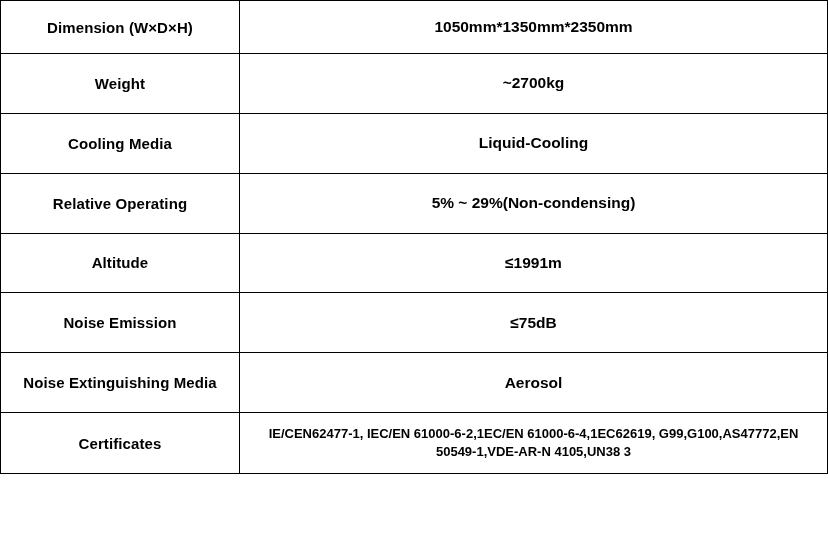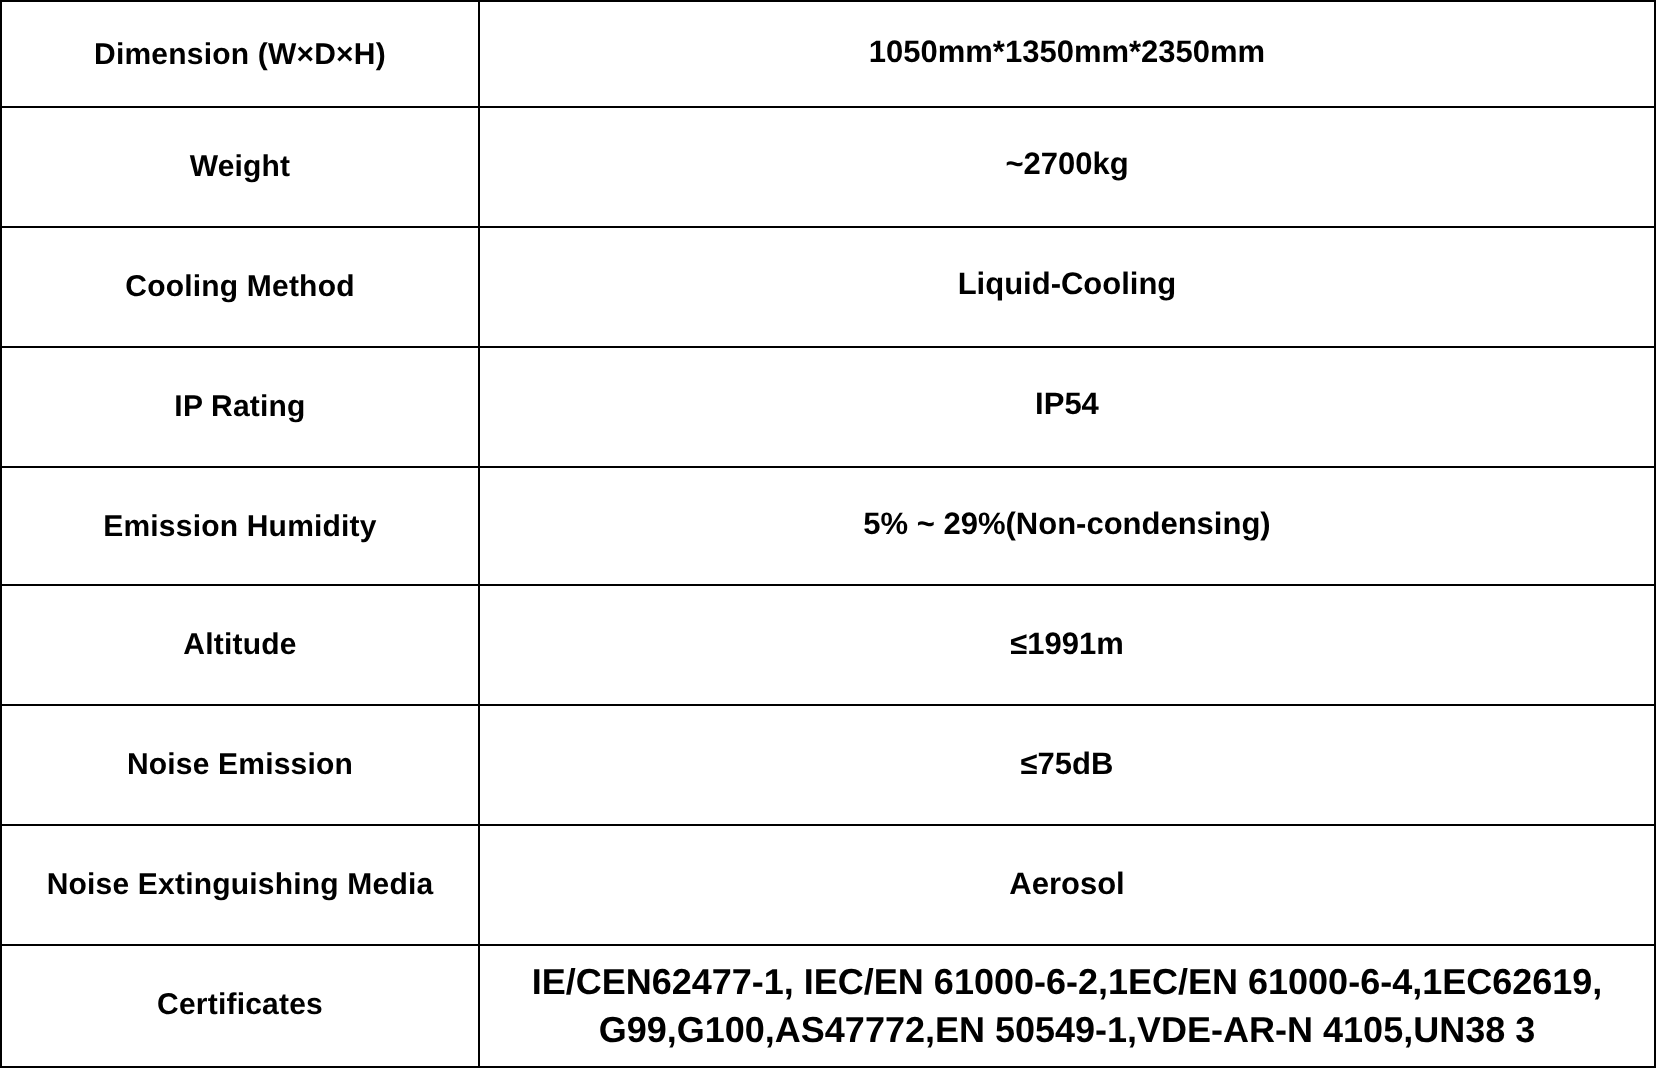--- a/index.html
+++ b/index.html
@@ -2,21 +2,21 @@
 <html><head>
 <meta charset="utf-8">
 <style>
   html, body {
     margin: 0;
     padding: 0;
     background: #ffffff;
   }
   .spec-table {
     width: 828px;
-    height: 534px;
+    height: 474px;
     border-collapse: collapse;
     table-layout: fixed;
     font-family: "Liberation Sans", sans-serif;
     color: #000000;
     background: #ffffff;
   }
   .spec-table th,
   .spec-table td {
     border: 1.5px solid #000000;
     padding: 2px 6px;
@@ -31,49 +31,45 @@
     letter-spacing: 0.1px;
   }
   .spec-table td {
     font-size: 15.5px;
     font-weight: bold;
   }
   .spec-table tr { height: 53px; }
   .spec-table tr:first-child { height: 47px; }
   .spec-table tr:last-child { height: 54px; }
   .certs-value {
-    font-size: 18px;
+    font-size: 13px;
     line-height: 1.35;
     max-width: 552px;
     margin: 0 auto;
   }
 </style>
 </head>
 <body>
 
 <table class="spec-table">
   <tbody>
     <tr>
       <th>Dimension (W×D×H)</th>
       <td>1050mm*1350mm*2350mm</td>
     </tr>
     <tr>
       <th>Weight</th>
       <td>~2700kg</td>
     </tr>
     <tr>
-      <th>Cooling Method</th>
+      <th>Cooling Media</th>
       <td>Liquid-Cooling</td>
     </tr>
     <tr>
-      <th>IP Rating</th>
-      <td>IP54</td>
-    </tr>
-    <tr>
-      <th>Emission Humidity</th>
+      <th>Relative Operating</th>
       <td>5% ~ 29%(Non-condensing)</td>
     </tr>
     <tr>
       <th>Altitude</th>
       <td>≤1991m</td>
     </tr>
     <tr>
       <th>Noise Emission</th>
       <td>≤75dB</td>
     </tr>

